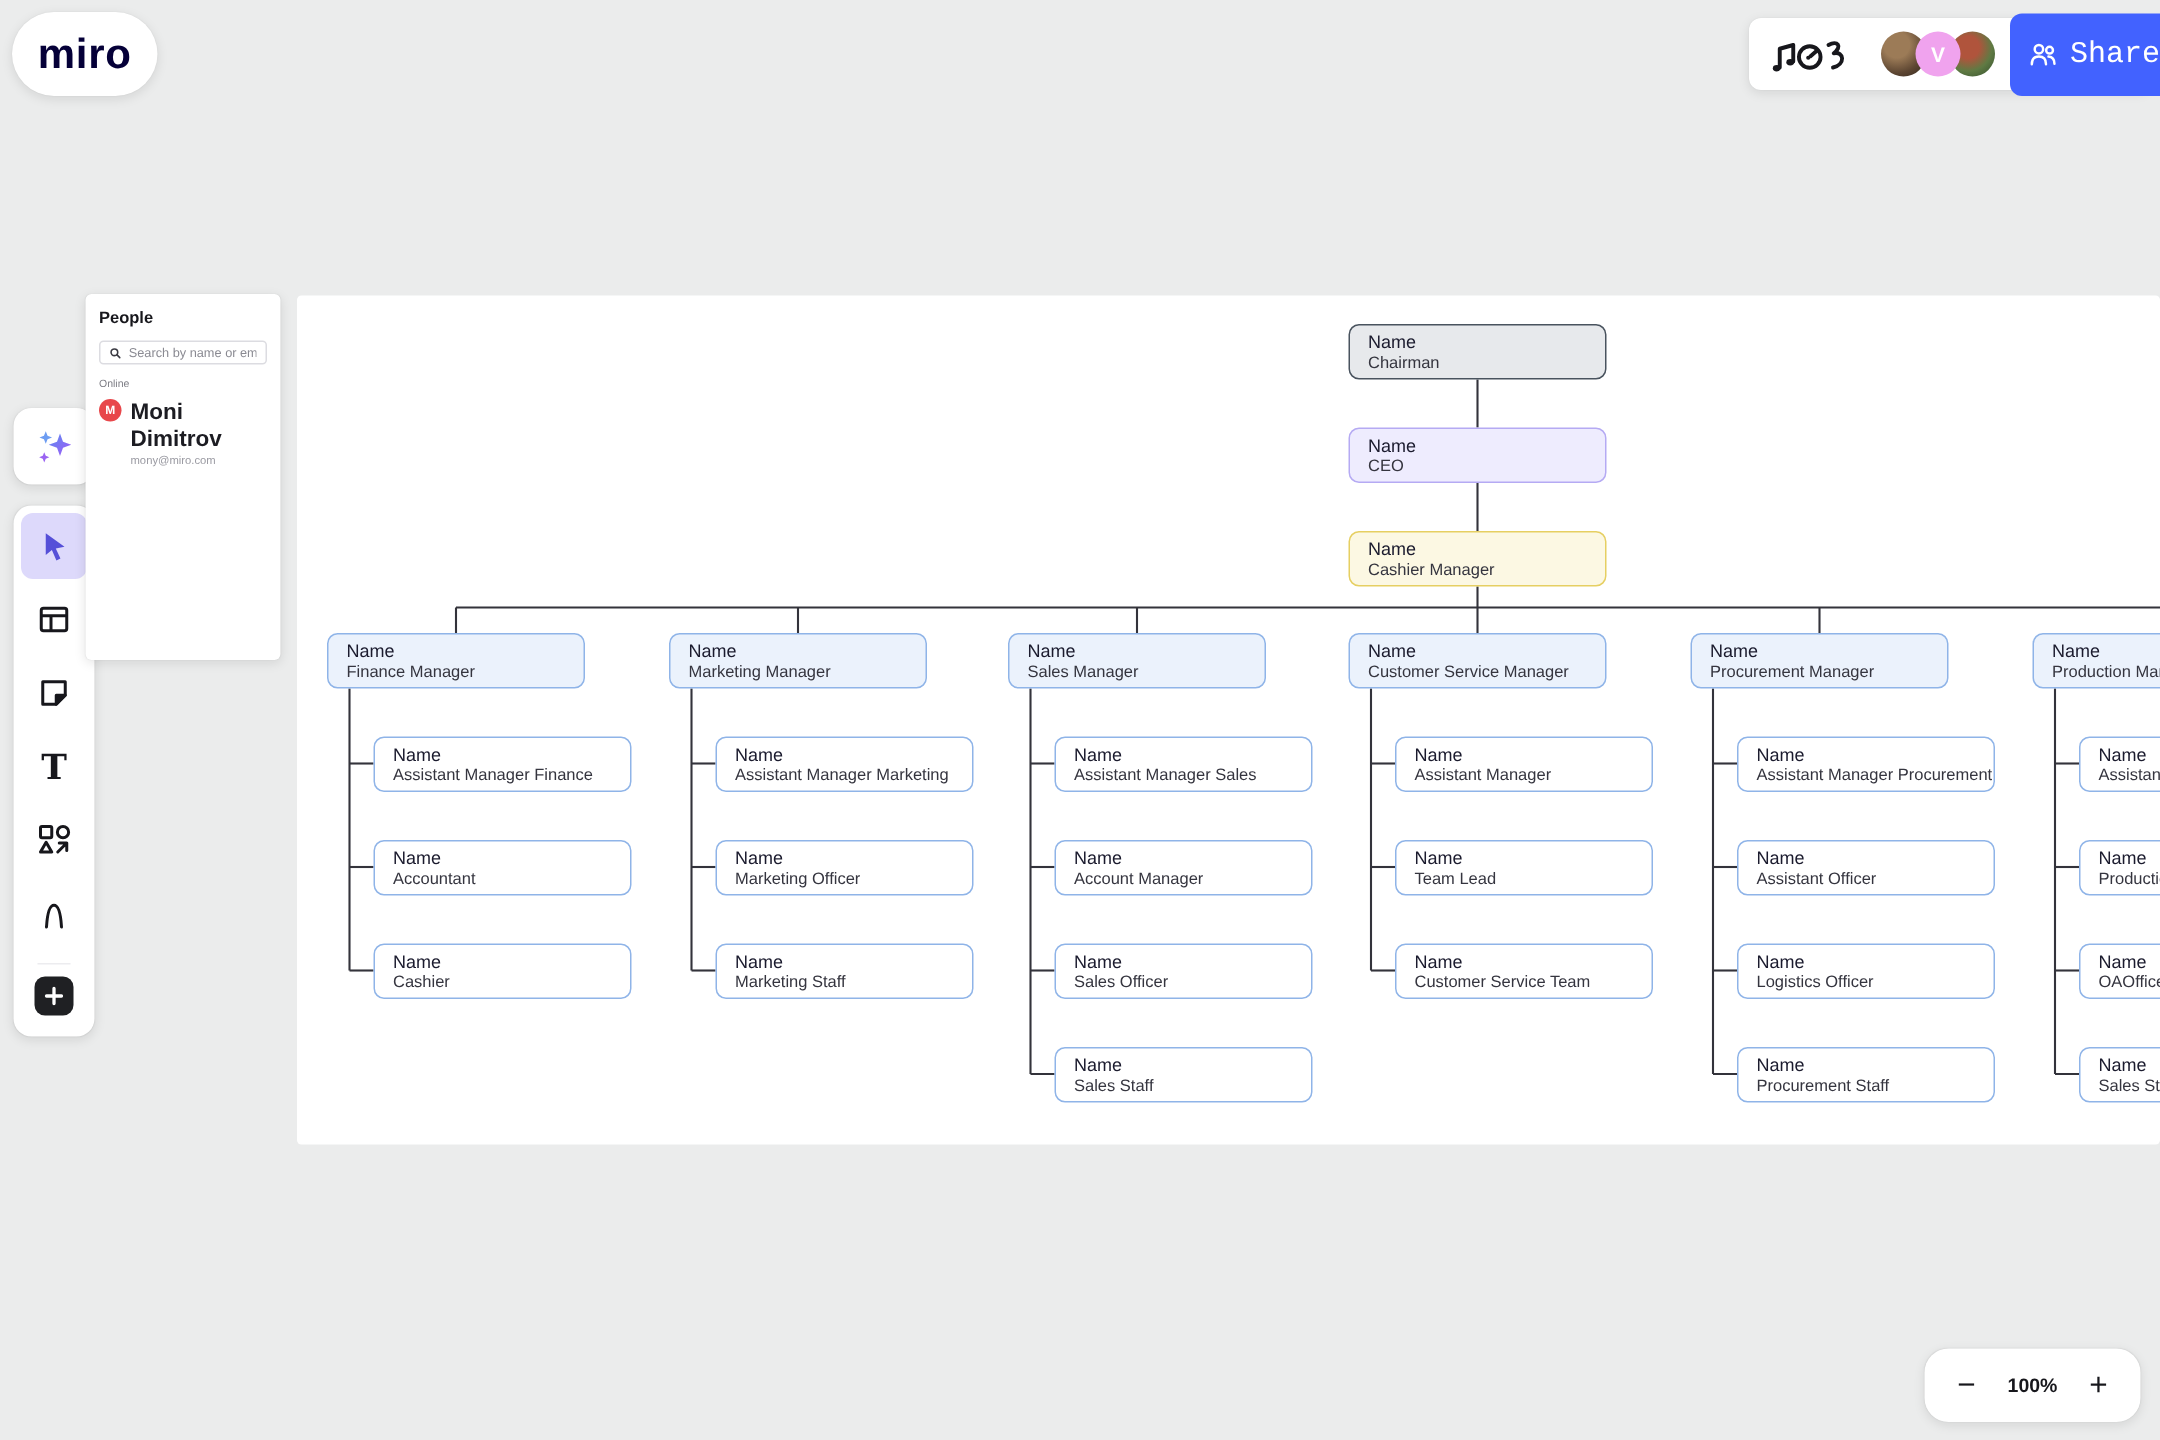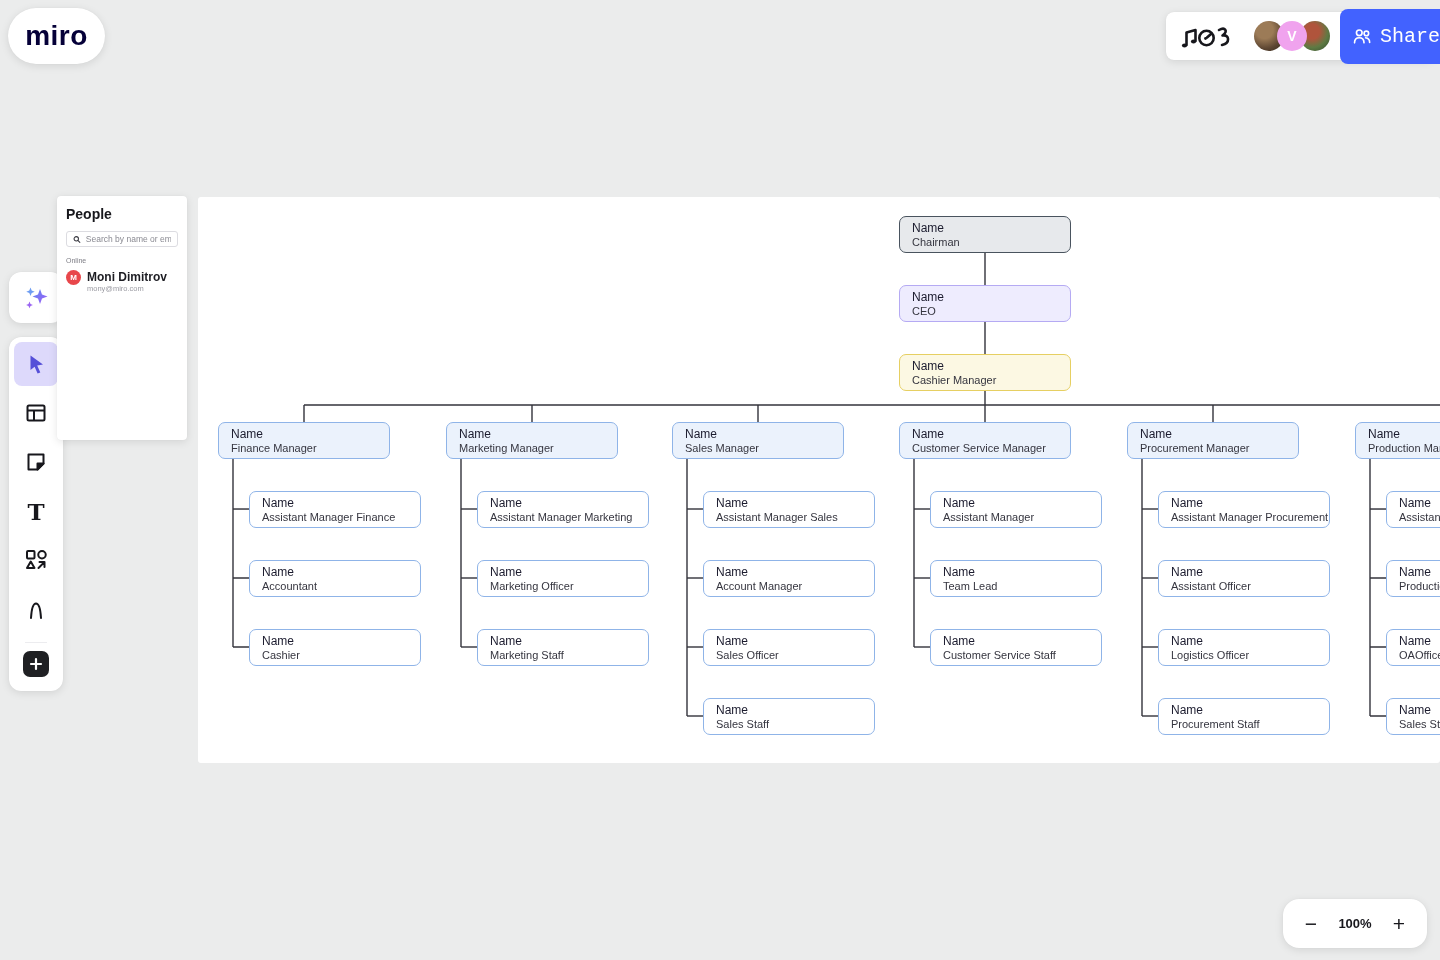--- a/index.html
+++ b/index.html
@@ -37,30 +37,30 @@
   .tool-btn { width:44px; height:44px; border:none; background:transparent; border-radius:8px;
               display:flex; align-items:center; justify-content:center; margin-bottom:5px; cursor:pointer; }
   .tool-btn.active { background:#ddd9fb; }
   .tool-divider { width:22px; height:1px; background:#ececef; margin:6px 0 8px; }
   .plus-tile { width:26px; height:26px; background:#1f2023; border-radius:7px;
                display:flex; align-items:center; justify-content:center; border:none; cursor:pointer; }
   .t-glyph { font-family:"DejaVu Serif", serif; font-size:23px; font-weight:600; color:#17171c; line-height:1; }
 
   
   .people-panel { left:57px; top:196px; width:130px; height:244px; border-radius:4px; padding:10px 9px; }
-  .pp-title { font-size:14px; font-weight:700; color:#17171c; margin-bottom:9px; }
+  .pp-title { font-size:11px; font-weight:700; color:#17171c; margin-bottom:9px; }
   .pp-search { display:flex; align-items:center; gap:5px; background:#fff; border:1px solid #dcdce1;
                border-radius:3px; height:16px; padding:0 6px; }
   .pp-search input { border:none; outline:none; width:100%; font-size:8.5px; color:#333; font-family:inherit; background:transparent; }
   .pp-search input::placeholder { color:#8a8a92; }
   .pp-online { font-size:7px; color:#7d7d85; margin:10px 0 6px; }
   .pp-user { display:flex; align-items:flex-start; gap:6px; }
   .pp-avatar { width:15px; height:15px; border-radius:50%; background:#e8474b; color:#fff;
                font-size:8px; font-weight:700; display:flex; align-items:center; justify-content:center; flex:0 0 auto; }
-  .pp-name { font-size:12px; font-weight:700; color:#1c1c22; line-height:1.2; }
+  .pp-name { font-size:15px; font-weight:700; color:#1c1c22; line-height:1.2; }
   .pp-email { font-size:7.5px; color:#9a9aa2; }
 
   
   .canvas { position:absolute; left:198px; top:197px; width:1242px; height:566px;
             background:#fff; border-radius:3px; overflow:hidden; }
   .canvas svg.connectors { position:absolute; left:0; top:0; }
   .node { position:absolute; width:172px; height:37px; border-radius:7px; padding:4px 12px 0;
           background:#fff; border:1px solid #8fb4e8; cursor:pointer; }
   .n-name { font-size:12px; font-weight:400; color:#1b1b2e; line-height:1.25; }
   .n-role { font-size:11px; color:#35353f; line-height:1.25; white-space:nowrap; }
@@ -301,21 +301,21 @@
     <div class="node v-child" style="left: 732px; top: 294px;">
       <div class="n-name">Name</div>
       <div class="n-role">Assistant Manager</div>
     </div>
     <div class="node v-child" style="left: 732px; top: 363px;">
       <div class="n-name">Name</div>
       <div class="n-role">Team Lead</div>
     </div>
     <div class="node v-child" style="left: 732px; top: 432px;">
       <div class="n-name">Name</div>
-      <div class="n-role">Customer Service Staff</div>
+      <div class="n-role">Customer Service Team</div>
     </div>
     <div class="node v-manager" style="left: 929px; top: 225px;">
       <div class="n-name">Name</div>
       <div class="n-role">Procurement Manager</div>
     </div>
     <div class="node v-child" style="left: 960px; top: 294px;">
       <div class="n-name">Name</div>
       <div class="n-role">Assistant Manager Procurement</div>
     </div>
     <div class="node v-child" style="left: 960px; top: 363px;">

